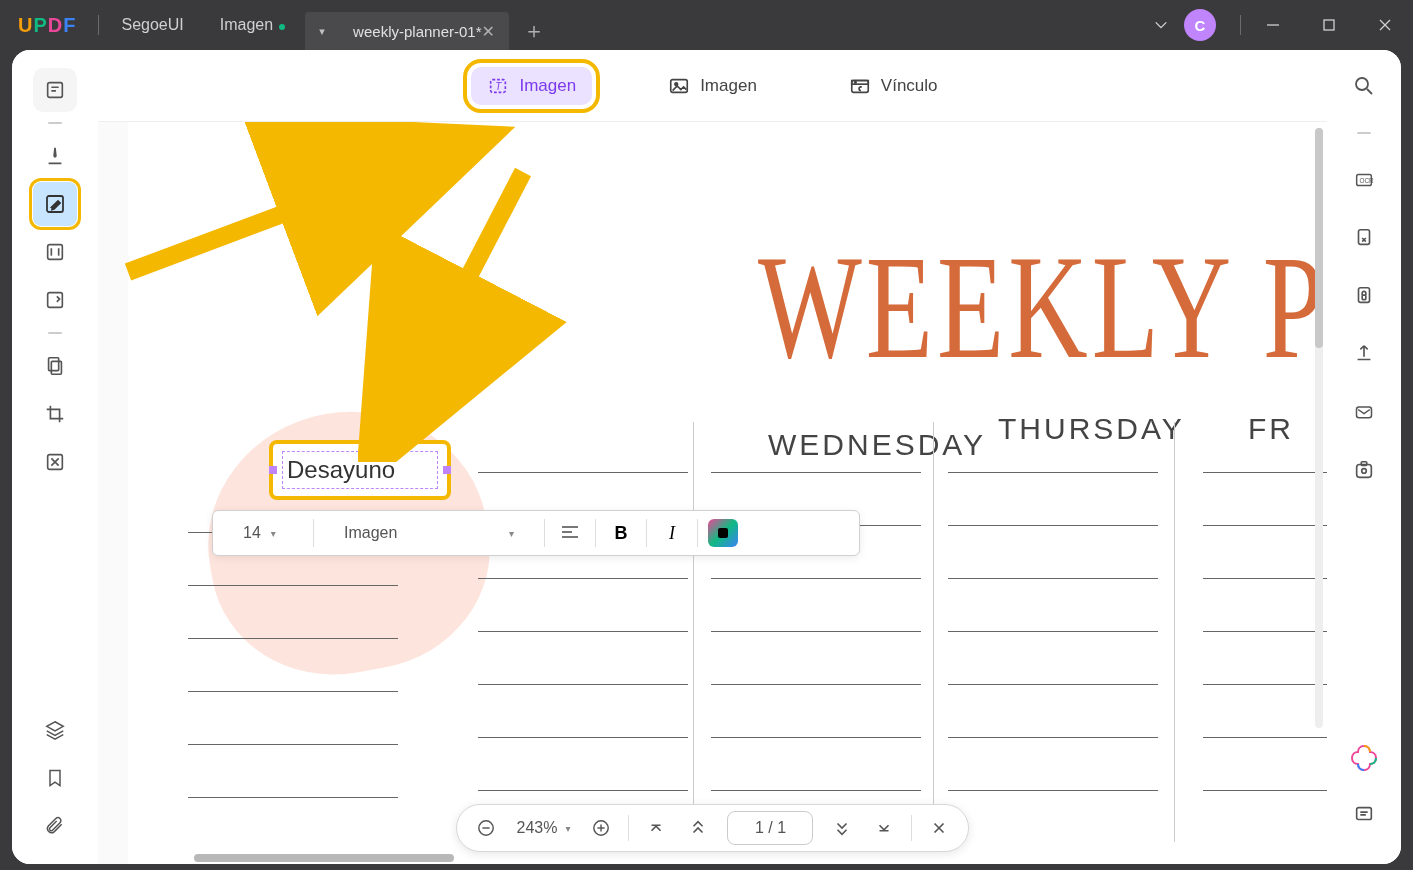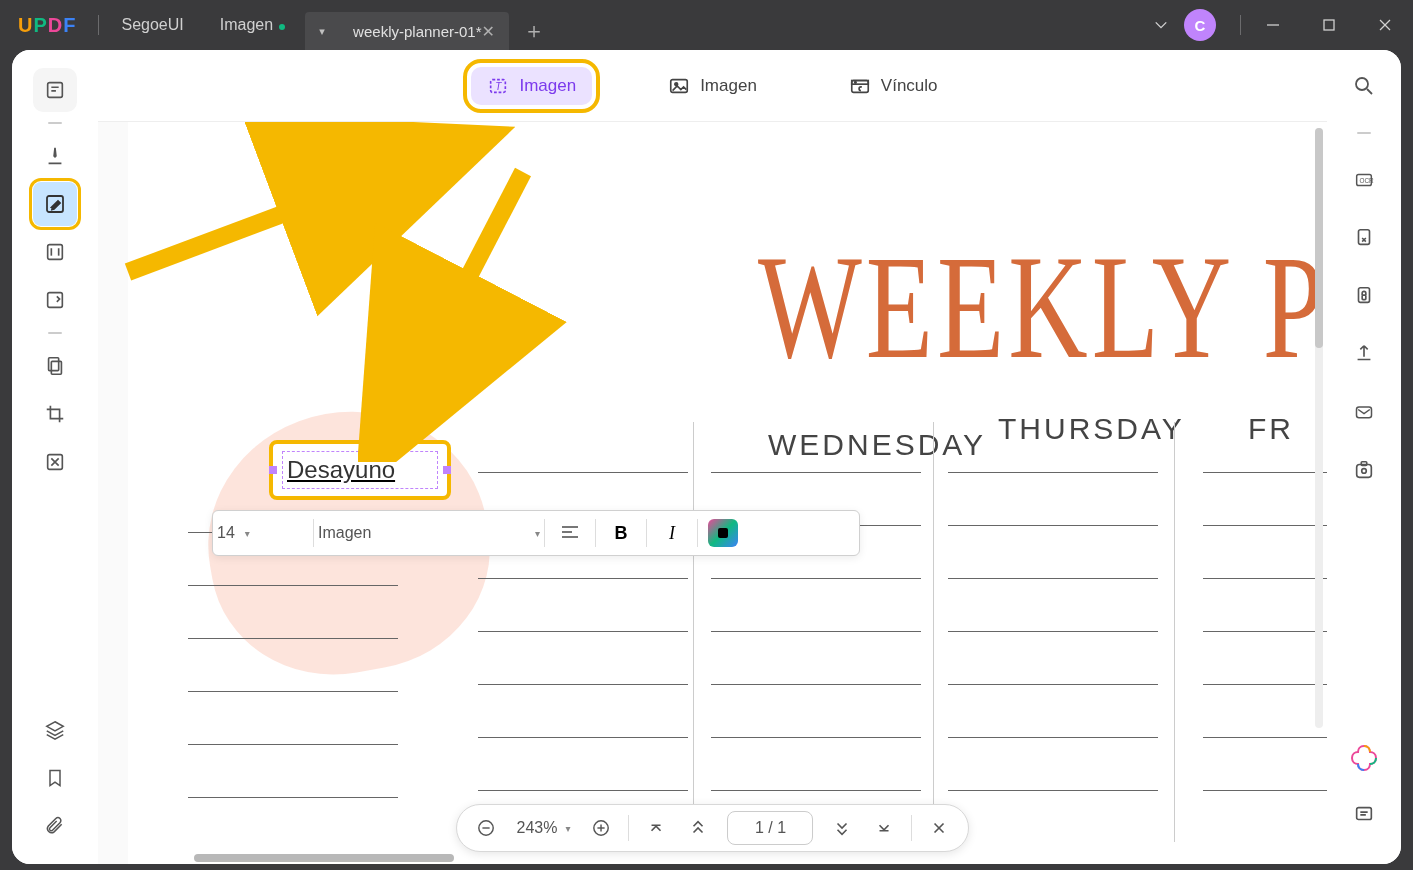--- a/index.html
+++ b/index.html
@@ -60,28 +60,28 @@
 .d1{left:640px; top:290px;margin-top:16px;} .d2{left:870px; top:290px;} .d3{left:1120px; top:290px;text-align:right;}
 
 .collines { position:absolute; width:210px; }
 .collines div { height:1px; background:#666; margin-bottom:52px; }
 .col1{left:60px; top:410px;} .col2{left:350px; top:350px;} .col3{left:583px; top:350px;} .col4{left:820px; top:350px;} .col5{left:1075px; top:350px;}
 
 .vline { position:absolute; width:1px; background:#ccc; top:300px; height:420px; }
 .v1{left:565px;} .v2{left:805px;} .v3{left:1046px;}
 
 
-.txtbox { position:absolute; left:145px; top:322px; width:174px; height:52px; outline:4px solid #f5b800; border-radius:4px; background:#fff; display:flex; align-items:center; justify-content:center;text-decoration:underline; }
+.txtbox { position:absolute; left:145px; top:322px; width:174px; height:52px; outline:4px solid #f5b800; border-radius:4px; background:#fff; display:flex; align-items:center; justify-content:center; }
 .txtbox-inner { width:156px; height:38px; border:1.5px dashed #c084fc; display:flex; align-items:center; padding:0 4px; font-size:24px; color:#333; }
 .handle { position:absolute; width:8px; height:8px; background:#c084fc; }
 .h-l{left:-4px; top:50%; margin-top:-4px;} .h-r{right:-4px; top:50%; margin-top:-4px;}
 
 
 .fmtbar { position:absolute; left:114px; top:388px; width:648px; height:46px; background:#fff; border:1px solid #d0d0d0; border-radius:6px; display:flex; align-items:center; box-shadow:0 2px 8px rgba(0,0,0,.08); z-index:5; }
-.fmtsel { display:flex; align-items:center; padding:0 4px; gap:10px; font-size:16px; color:#555; cursor:pointer; height:100%; }
+.fmtsel { display:flex; align-items:center; padding:0 30px; gap:10px; font-size:16px; color:#555; cursor:pointer; height:100%; }
 .fmtsel .tri { font-size:10px; color:#888; }
 .fmtdiv { width:1px; height:28px; background:#ddd; }
 .fmtbtn { width:50px; display:flex; align-items:center; justify-content:center; cursor:pointer; height:100%; font-size:18px; }
 .colorbox { width:30px; height:28px; border-radius:6px; background:linear-gradient(135deg,#ec4899,#10b981,#3b82f6); position:relative; margin:0 10px; cursor:pointer; }
 .colorbox::after{content:'';position:absolute;left:50%;top:50%;width:10px;height:10px;background:#000;border-radius:2px;margin:-5px 0 0 -5px;}
 
 
 .arrow { position:absolute; pointer-events:none; }
 
 

